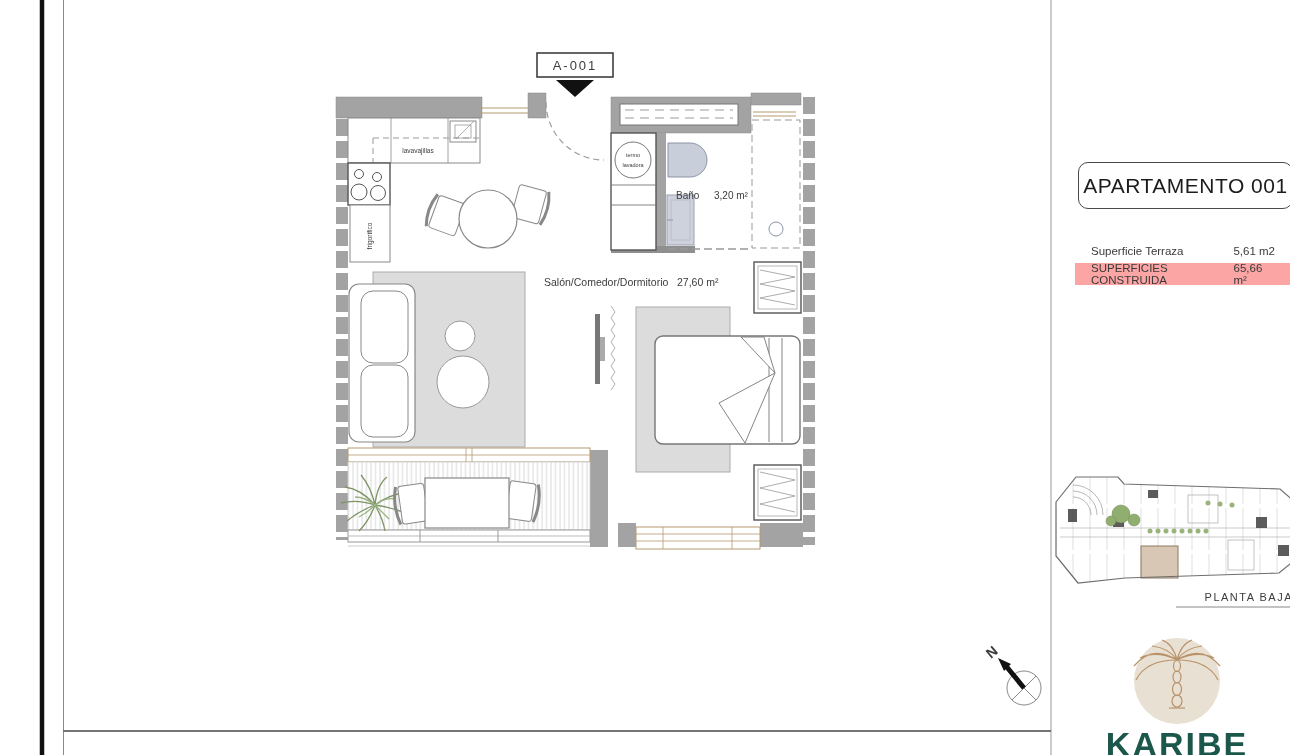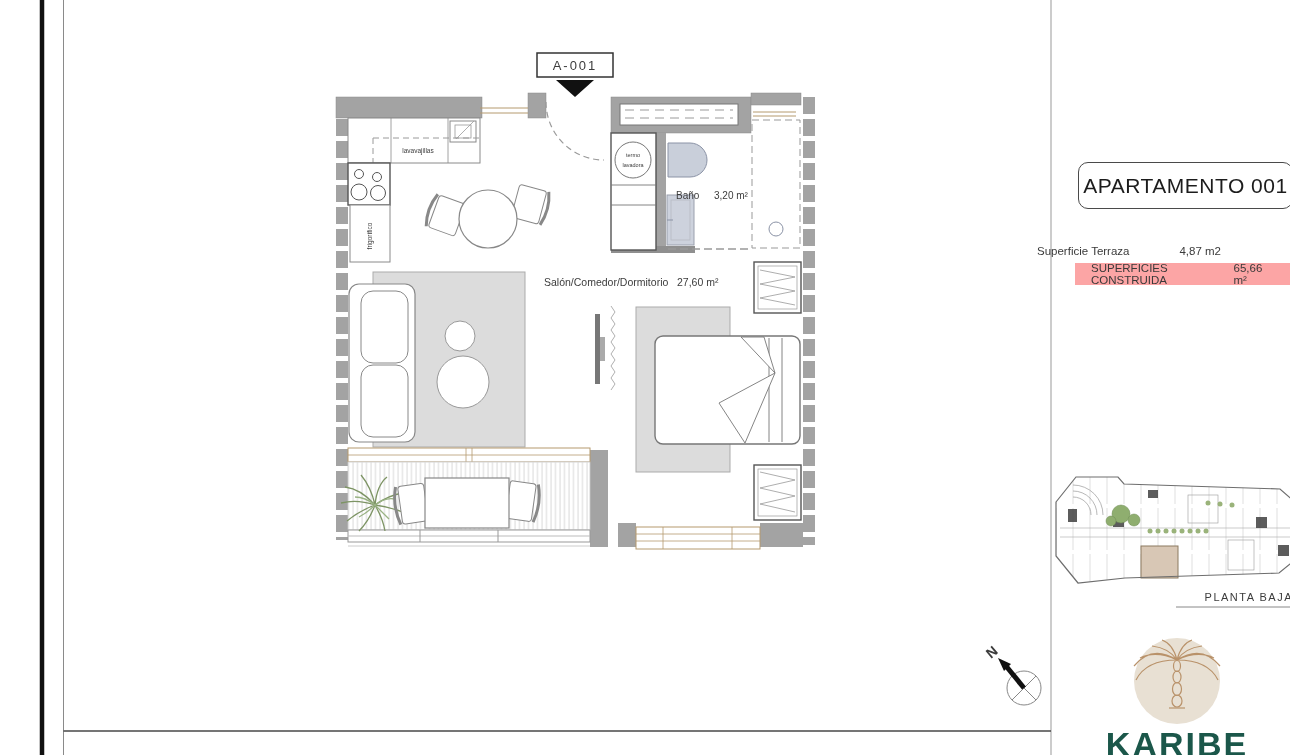--- a/index.html
+++ b/index.html
@@ -3,21 +3,21 @@
 <meta charset="utf-8">
 <style>
   html,body{margin:0;padding:0;width:1290px;height:755px;overflow:hidden;background:#fff;
             font-family:"Liberation Sans", sans-serif;}
   .abs{position:absolute;}
   #sheet{position:relative;width:1290px;height:755px;margin-left:28px;}
   svg{position:absolute;left:0;top:0;}
   #apt-box{left:1050px;top:162px;width:213px;height:45px;border:1.6px solid #4a4a4a;
            border-radius:10px;display:flex;align-items:center;justify-content:center;
            font-size:21px;color:#1c1c1c;letter-spacing:.5px;}
-  .arearow{left:1009px;width:184px;display:flex;justify-content:space-between;
+  .arearow{left:1063px;width:184px;display:flex;justify-content:space-between;
            font-size:11.5px;color:#3a3a3a;}
   #row1{top:245px;}
   #row2{left:1047px;top:263px;width:184px;height:22px;background:#fca5a5;
         display:flex;align-items:center;justify-content:space-between;
         padding:0 21px 0 16px;font-size:11.5px;color:#3a3a3a;}
   #disclaimer{left:55px;top:736px;font-size:9.5px;color:#8a8a8a;letter-spacing:.5px;
               word-spacing:4.5px;white-space:nowrap;}
   #karibe{left:1058px;top:727px;width:182px;text-align:center;font-size:34px;line-height:1;
           font-weight:bold;letter-spacing:2px;color:#1b574a;}
   text{font-family:"Liberation Sans", sans-serif;fill:#3c3c3c;}
@@ -250,21 +250,21 @@
     </g>
   </g>
 </svg>
 
 <div id="apt-box" class="abs">
   <span>APARTAMENTO 001</span>
 </div>
 
 <div id="row1" class="abs arearow">
   <span>Superficie Terraza</span>
-  <span>4,87 m2</span>
+  <span>5,61 m2</span>
 </div>
 
 <div id="row2" class="abs">
   <span>SUPERFICIES CONSTRUIDA</span>
   <span>65,66 m²</span>
 </div>
 
 
 <div id="karibe" class="abs">KARIBE</div>
 

